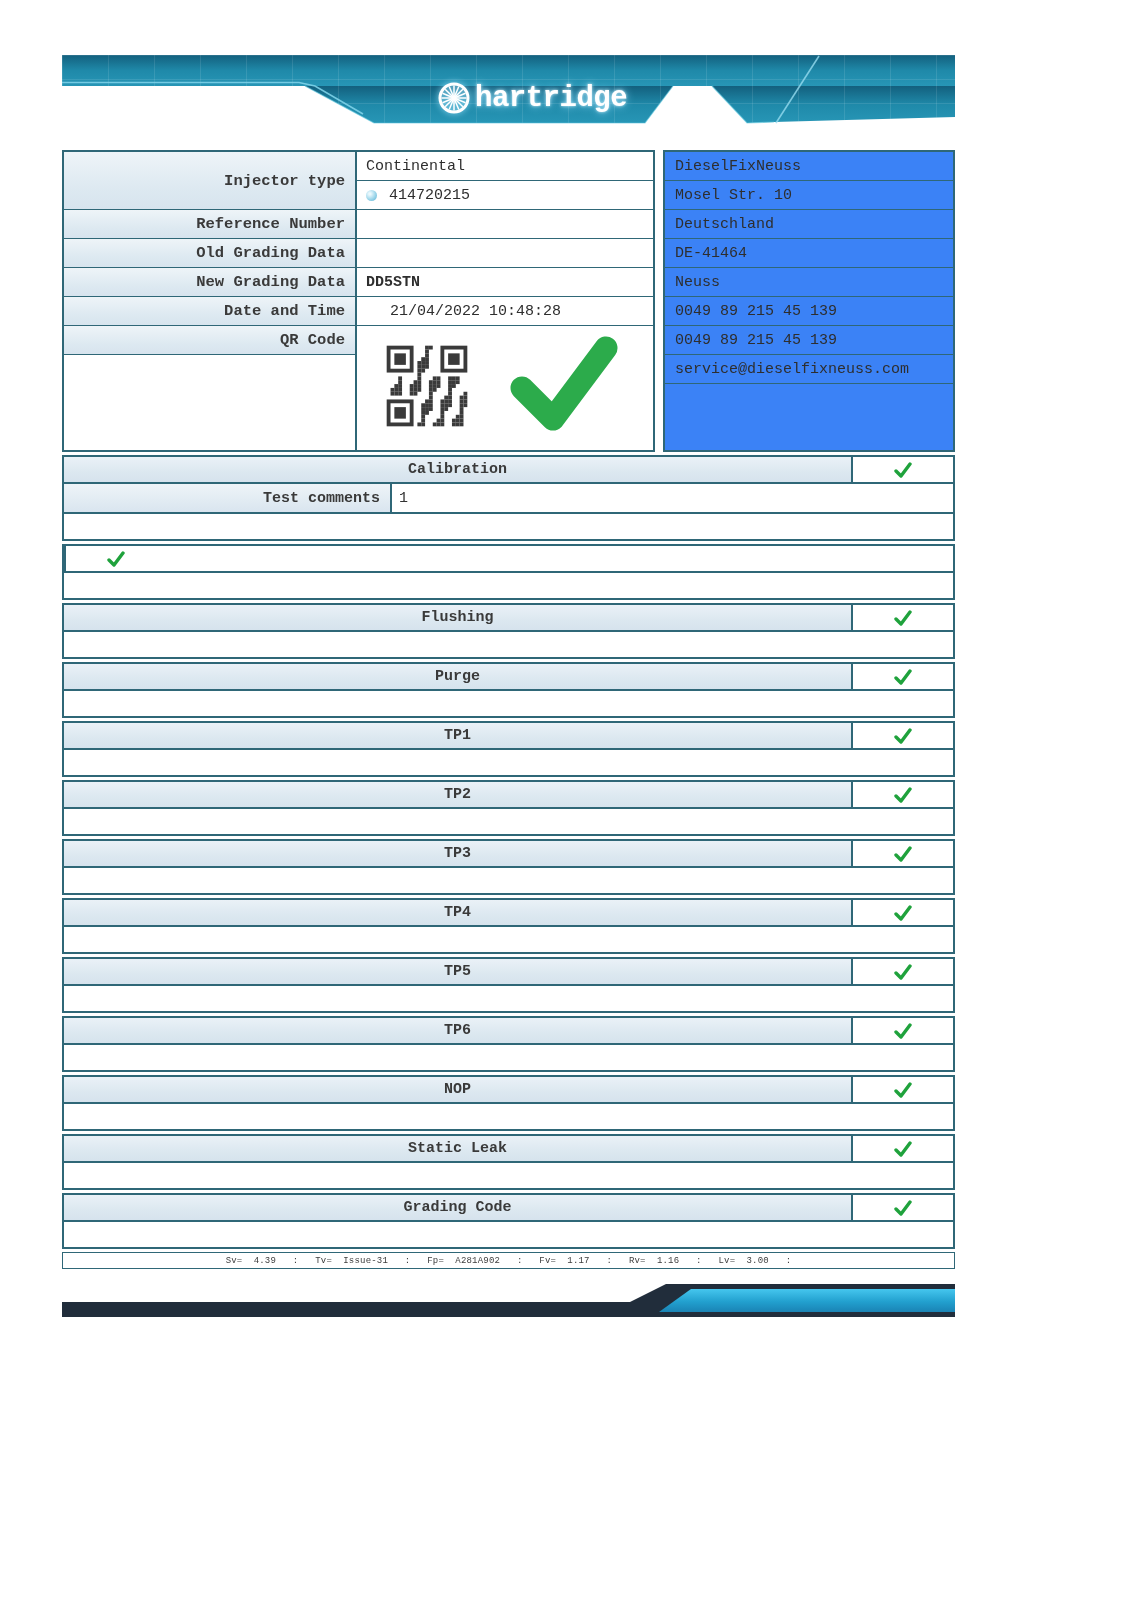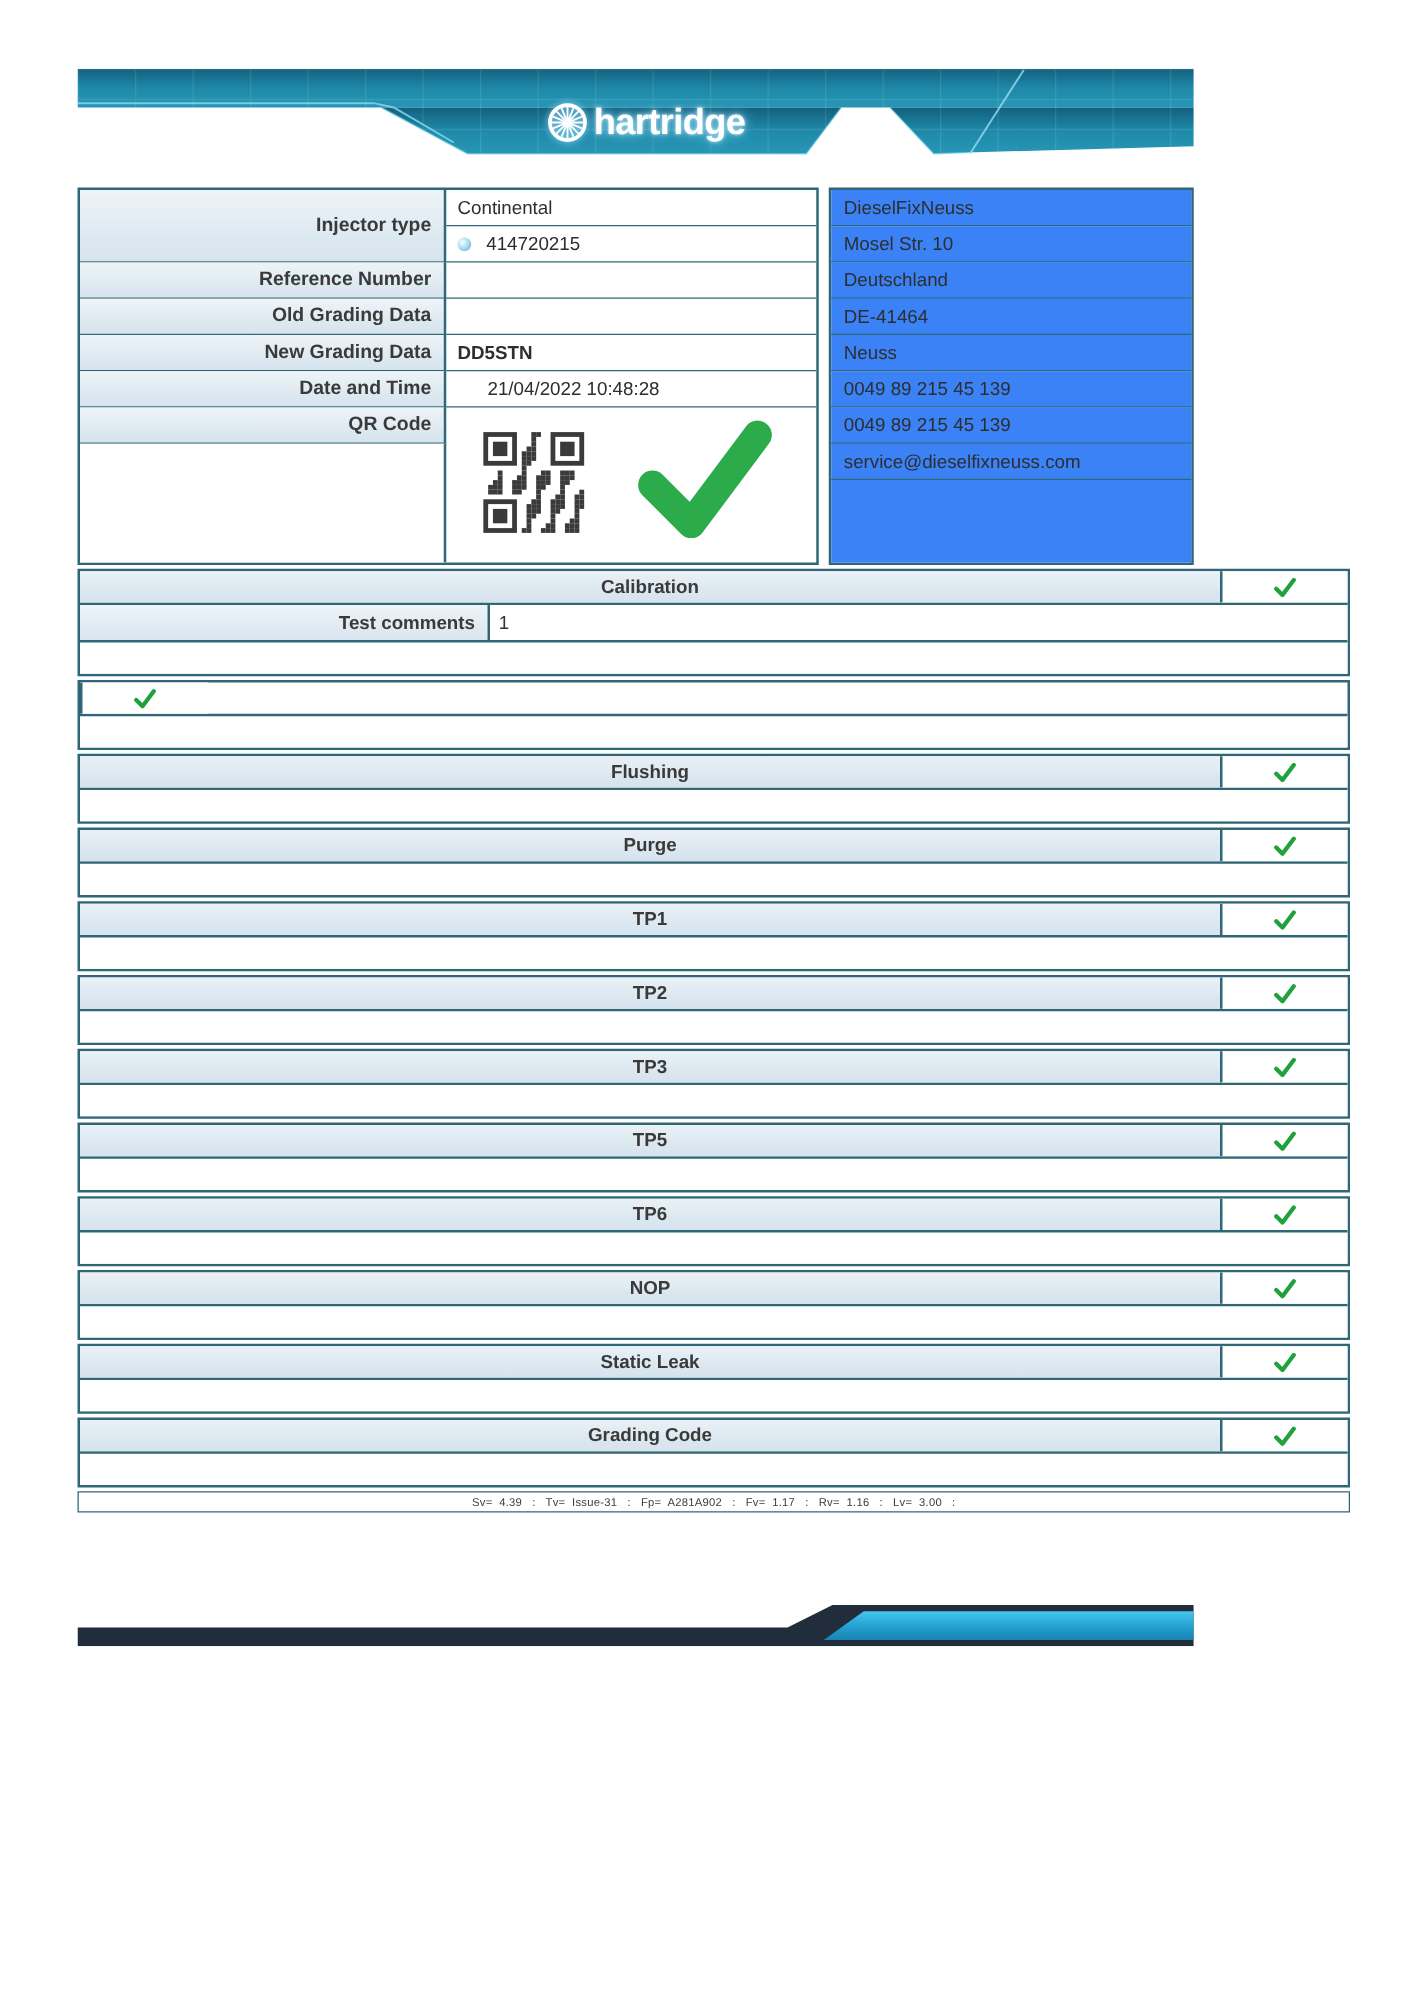--- a/index.html
+++ b/index.html
@@ -1,17 +1,17 @@
 <!DOCTYPE html>
 <html><head>
 <meta charset="utf-8">
 <style>
   html,body{margin:0;padding:0;background:#fff;}
   .page{position:relative;width:1131px;height:1600px;background:#ffffff;overflow:hidden;
-        font-family:Liberation Sans, sans-serif;color:#333;text-align:center;}
+        font-family:Liberation Mono, monospace;color:#333;text-align:center;}
 
   
   .banner-top{position:absolute;left:62px;top:55px;width:893px;height:70px;}
   .logo{position:absolute;left:436px;top:80px;display:flex;align-items:center;gap:3px;z-index:3;}
   .logo-text{font-size:29px;font-weight:bold;color:#fff;letter-spacing:-0.5px;
              text-shadow:0 0 9px rgba(150,225,255,.95),0 0 3px rgba(255,255,255,.85);}
   .wheel{filter:drop-shadow(0 0 3px rgba(160,230,255,.9));}
 
   
   .tbl{position:absolute;box-sizing:border-box;border:2px solid #2f6777;background:#fff;}
@@ -28,21 +28,21 @@
       background:radial-gradient(circle at 35% 35%,#eaf8fd 10%,#9dd6ea 55%,#58b0d3 100%);}
   .qr-cell{left:293px;top:174px;width:296px;height:124px;position:absolute;box-sizing:border-box;}
   .qr-cell svg.qr{position:absolute;left:22px;top:12px;}
   .big-check{position:absolute;left:150px;top:8px;}
   .big-check path{stroke:#2cab4b;stroke-width:23;fill:none;stroke-linecap:round;stroke-linejoin:round;}
   .ws-row{box-sizing:border-box;height:29px;border-bottom:1.5px solid #2f6777;display:flex;
           align-items:center;padding-left:10px;font-size:15px;color:#2e2e2e;background:#3b82f6;}
   .ws-tall{height:66px;border-bottom:none;}
 
   
-  #results{position:absolute;left:62px;top:455px;width:1018px;}
+  #results{position:absolute;left:62px;top:455px;width:893px;}
   .block{box-sizing:border-box;border:2px solid #2f6777;background:#fff;margin-bottom:3px;}
   .hdr-row{display:flex;height:25px;}
   .hdr-title{flex:1;background:linear-gradient(180deg,#eaf1f7 0%,#dce8f0 60%,#d6e3ed 100%);
              display:flex;align-items:center;justify-content:center;
              font-weight:bold;font-size:15px;color:#3a3a3a;}
   .hdr-check{width:100px;border-left:2px solid #2f6777;background:#fff;display:flex;
              align-items:center;justify-content:center;}
   .mini-check path{stroke:#1fa23c;stroke-width:3.4;fill:none;stroke-linecap:round;stroke-linejoin:round;}
   .spacer-row{height:25px;border-top:2px solid #2f6777;background:#fff;}
   .comments-row{display:flex;height:28px;border-top:2px solid #2f6777;}
@@ -339,20 +339,31 @@
         <div class="hdr-title">TP3</div>
         <div class="hdr-check">
           <svg class="mini-check" width="18" height="16" viewBox="0 0 18 16">
               <path d="M2 9 L7 14 L16 2"></path>
             </svg>
         </div>
       </div>
       <div class="spacer-row"></div>
     </div>
 
+    <div class="block">
+      <div class="hdr-row">
+        <div class="hdr-title">TP4</div>
+        <div class="hdr-check">
+          <svg class="mini-check" width="18" height="16" viewBox="0 0 18 16">
+              <path d="M2 9 L7 14 L16 2"></path>
+            </svg>
+        </div>
+      </div>
+      <div class="spacer-row"></div>
+    </div>
 
     <div class="block">
       <div class="hdr-row">
         <div class="hdr-title">TP5</div>
         <div class="hdr-check">
           <svg class="mini-check" width="18" height="16" viewBox="0 0 18 16">
               <path d="M2 9 L7 14 L16 2"></path>
             </svg>
         </div>
       </div>

